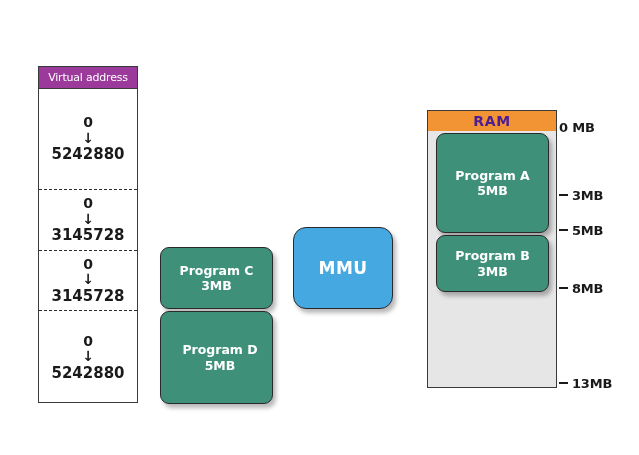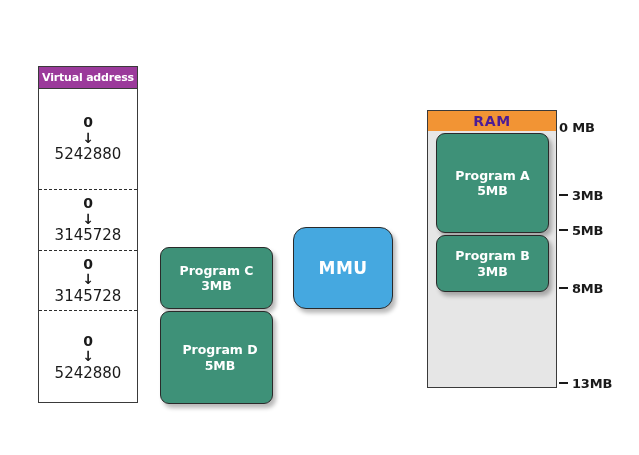--- a/index.html
+++ b/index.html
@@ -24,21 +24,21 @@
     height: 337px;
     border: 1.5px solid #3a3a3a;
     background: #ffffff;
     box-sizing: border-box;
   }
   .va-header {
     height: 22px;
     background: #9b3a9b;
     color: #ffffff;
     font-size: 11px;
-    font-weight: bold;
+    font-weight: normal;
     display: flex;
     align-items: center;
     justify-content: center;
     letter-spacing: -0.2px;
     box-sizing: border-box;
     border-bottom: 1.5px solid #3a3a3a;
   }
   .va-body {
     position: relative;
     height: calc(100% - 22px);
@@ -62,21 +62,21 @@
     font-weight: bold;
     line-height: 1.05;
   }
   .va-arrow {
     font-size: 14px;
     font-weight: bold;
     line-height: 1.25;
   }
   .va-end {
     font-size: 15px;
-    font-weight: normal;
+    font-weight: bold;
     line-height: 1.05;
   }
 
   
   .prog {
     position: absolute;
     background: #3e9178;
     border: 1.7px solid #2a2a2a;
     border-radius: 9px;
     box-shadow: 3px 4px 4px rgba(0,0,0,0.28);

